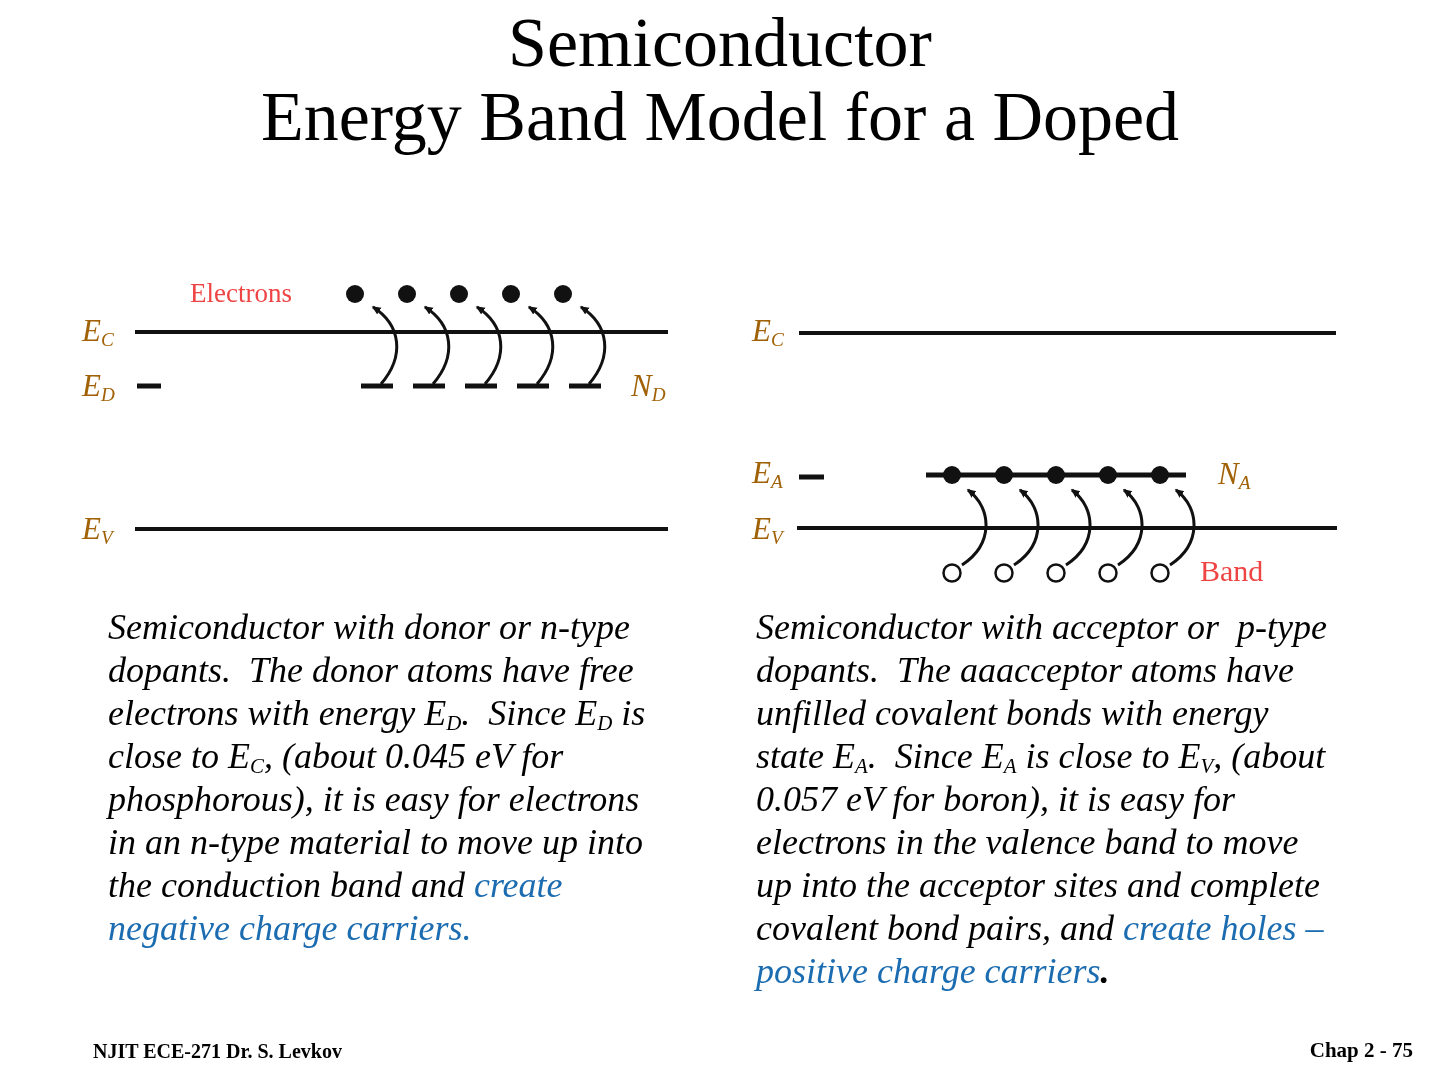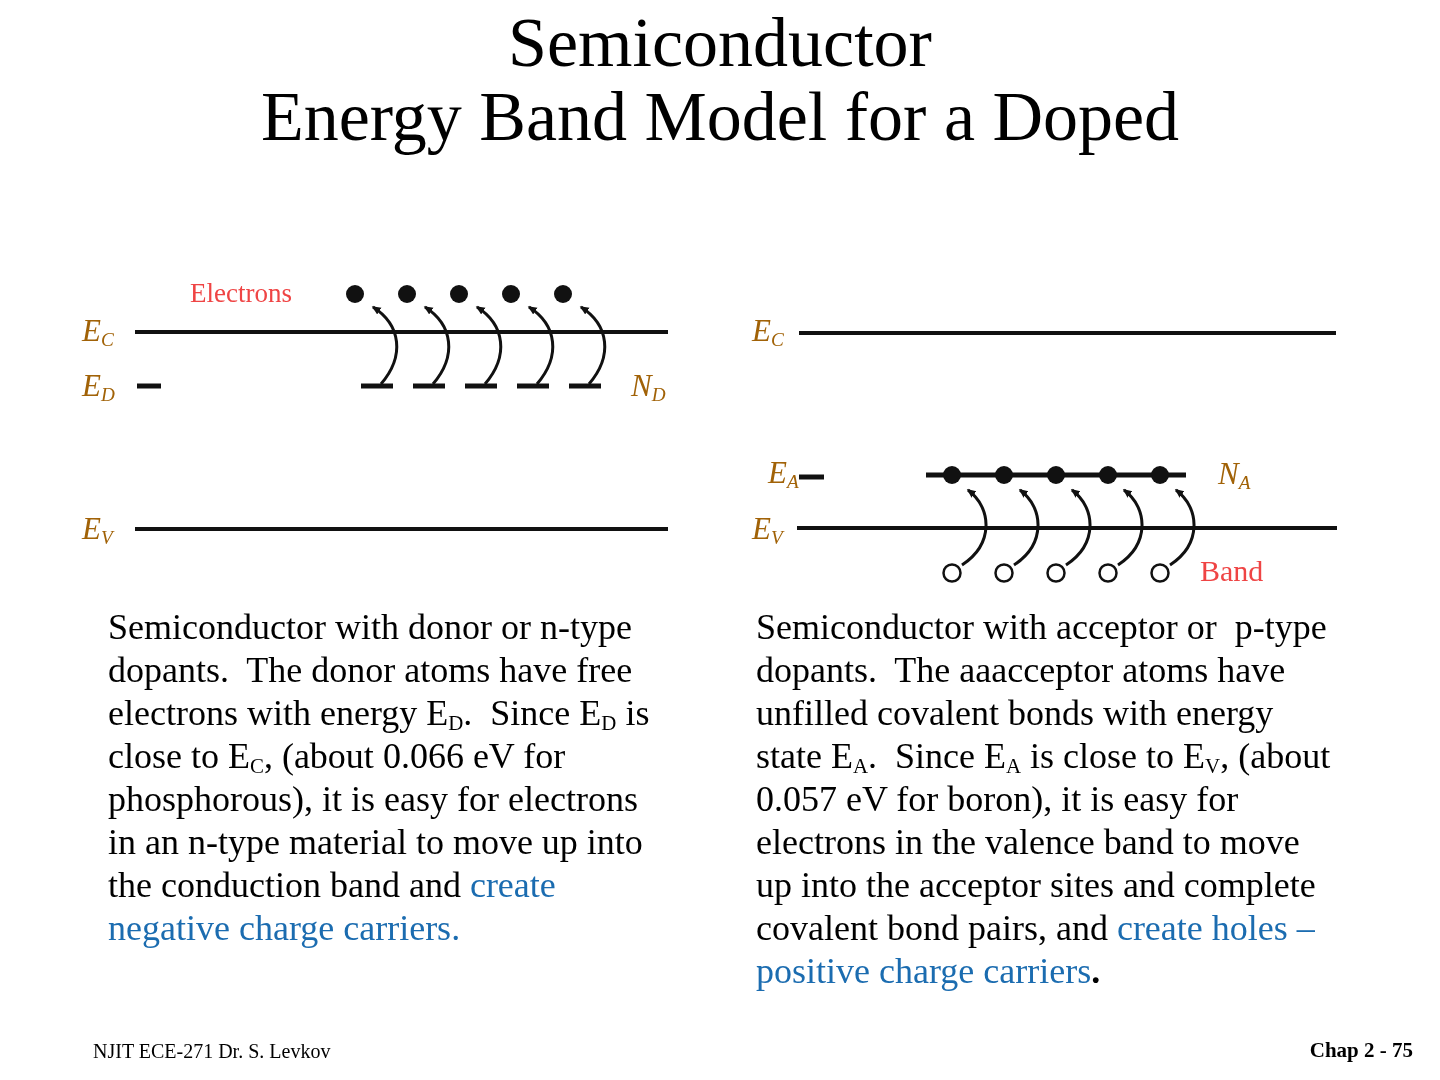--- a/index.html
+++ b/index.html
@@ -31,27 +31,28 @@
     font-size:27px;line-height:1;
     color:#ef4444;white-space:nowrap;
   }
   .svg-layer{position:absolute;left:0;top:0;width:1440px;height:1080px;}
   
   .para{
     position:absolute;
     font-size:36px;line-height:43px;
     white-space:pre-wrap;
     color:#000;
+    font-style:italic;
   }
   .para .sub{font-size:0.58em;line-height:0;vertical-align:-0.22em;}
   .para .blue{color:var(--accent-blue,#1b6cb0);}
   .para .bold{font-weight:bold;}
   .footer-left{
     position:absolute;left:93px;top:1040px;
-    font-size:20px;font-weight:normal;line-height:1.1;
+    font-size:20px;font-weight:bold;line-height:1.1;
   }
   .footer-right{
     position:absolute;right:27px;top:1039px;
     font-size:21px;font-weight:bold;line-height:1.1;text-align:left;
   }
 </style>
 </head>
 <body>
 
 <div class="slide">
@@ -137,29 +138,29 @@
     </g>
   </svg>
 
   <div class="dcaption" style="left:190px;top:280px;">Electrons</div>
   <div class="dlabel" style="left:82px;top:315px;">E<sub>C</sub></div>
   <div class="dlabel" style="left:82px;top:370px;">E<sub>D</sub></div>
   <div class="dlabel" style="left:82px;top:513px;">E<sub>V</sub></div>
   <div class="dlabel" style="left:624px;top:370px;margin-left:7px;">N<sub>D</sub></div>
 
   <div class="dlabel" style="left:752px;top:315px;">E<sub>C</sub></div>
-  <div class="dlabel" style="left:752px;top:457px;margin-left:16px;">E<sub>A</sub></div>
+  <div class="dlabel" style="left:752px;top:457px;">E<sub>A</sub></div>
   <div class="dlabel" style="left:752px;top:513px;">E<sub>V</sub></div>
   <div class="dlabel" style="left:1218px;top:458px;">N<sub>A</sub></div>
   <div class="dcaption" style="left:1200px;top:556px;font-size:30px;">Band</div>
 
   <div class="para" style="left:108px;top:606px;width:650px;"><span>Semiconductor with donor or n-type
 dopants.  The donor atoms have free
 electrons with energy E</span><span class="sub">D</span><span>.  Since E</span><span class="sub">D</span><span> is
-close to E</span><span class="sub">C</span><span>, (about 0.066 eV for
+close to E</span><span class="sub">C</span><span>, (about 0.045 eV for
 phosphorous), it is easy for electrons
 in an n-type material to move up into
 the conduction band and </span><span class="blue">create
 negative charge carriers.</span></div>
   <div class="para" style="left:756px;top:606px;width:640px;"><span>Semiconductor with acceptor or  p-type
 dopants.  The aaacceptor atoms have
 unfilled covalent bonds with energy
 state E</span><span class="sub">A</span><span>.  Since E</span><span class="sub">A</span><span> is close to E</span><span class="sub">V</span><span>, (about
 0.057 eV for boron), it is easy for
 electrons in the valence band to move

